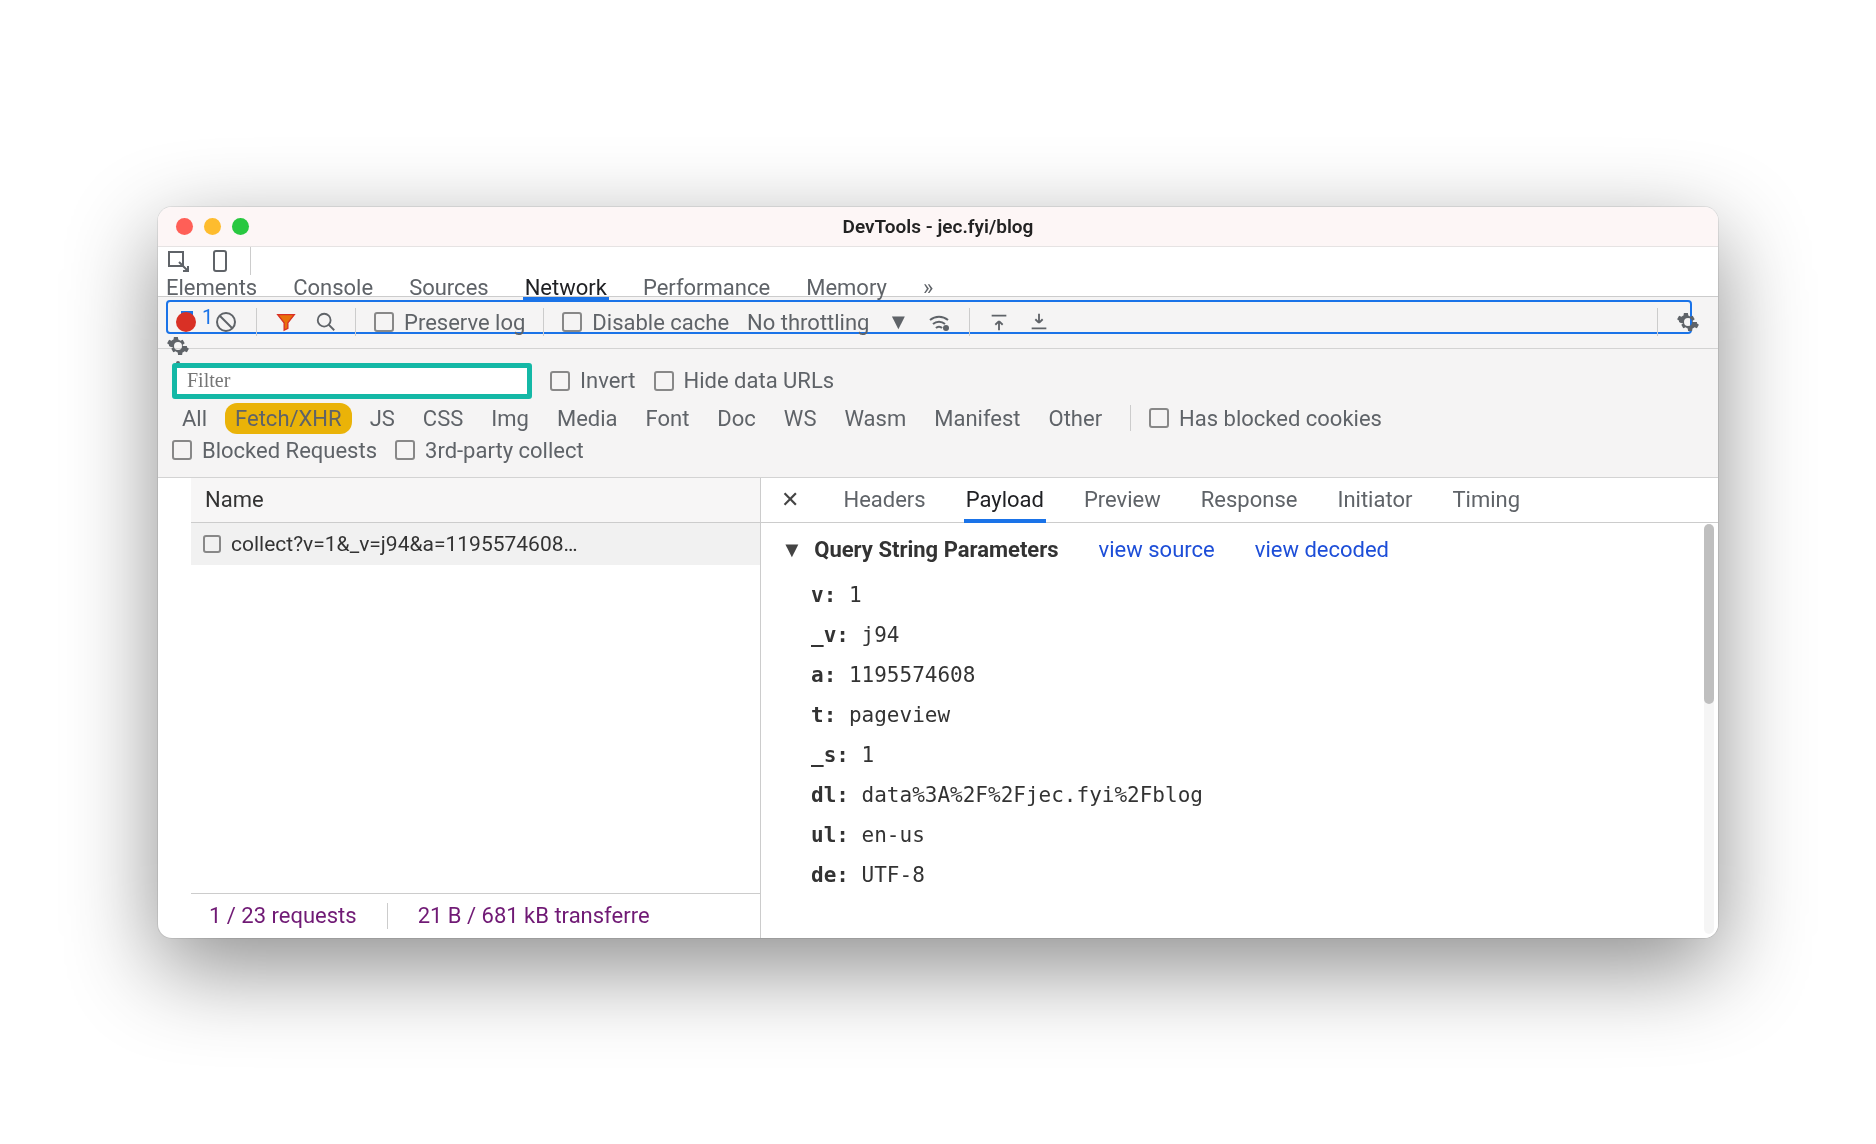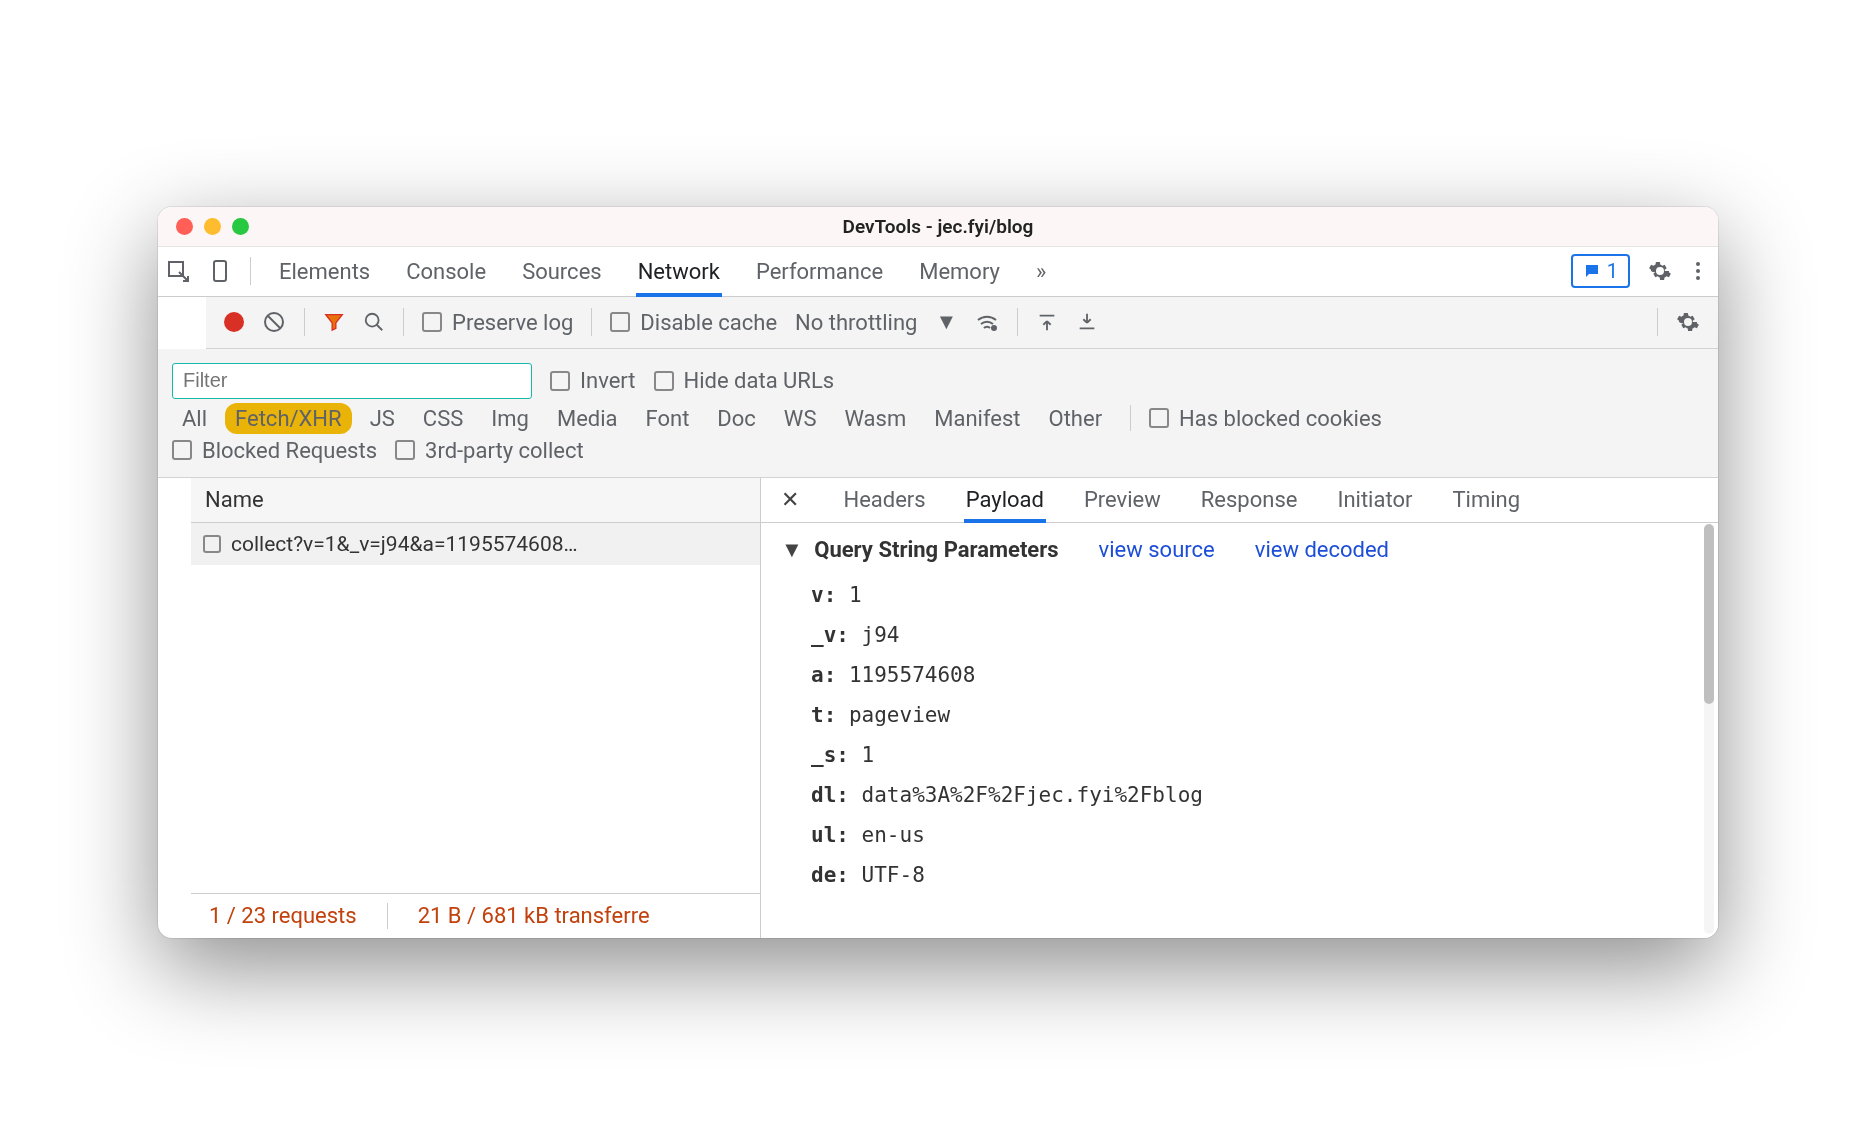--- a/index.html
+++ b/index.html
@@ -25,53 +25,52 @@
 .traffic .dot { width: 17px; height: 17px; border-radius: 50%; }
 .dot.red { background: #ff5f57; }
 .dot.yellow { background: #febc2e; }
 .dot.green { background: #28c840; }
 .titlebar-title {
   position: absolute; left: 0; right: 0; text-align: center;
   font-size: 19px; font-weight: 600; color: #222; pointer-events: none;
 }
 .tabbar {
   height: 50px; border-bottom: 1px solid #ccc;
-  display: flex; align-items: center; padding: 0 8px;
-  color: #5f6368; font-size: 22px;
+  display: flex; padding: 0 8px;
+  color: #5f6368; font-size: 22px; flex-direction: column;
 }
 .tabbar .left-icons { display: flex; gap: 18px; align-items: center; margin-right: 28px; }
 .tabbar .spacer { flex: 1; }
 .tablist { display: flex; gap: 36px; align-items: center; height: 100%; }
 .tab { height: 100%; display: flex; align-items: center; position: relative; cursor: pointer; }
 .tab.active { color: #202124; font-weight: 400; }
 .tab.active::after { content:""; position:absolute; left:-2px; right:-2px; bottom:-1px; height:4px; background:#1a73e8; }
 .issues-badge {
   border: 2px solid #1a73e8; border-radius: 4px; padding: 3px 10px;
   display: flex; align-items: center; gap: 6px; color: #1a73e8; font-size: 20px;
   margin-right: 18px;
 }
 .gear, .kebab { color: #5f6368; }
 .secondbar {
   height: 52px; display: flex; align-items: center; gap: 18px;
   padding: 0 18px; border-bottom: 1px solid #d3d3d3; font-size: 22px; color: #5f6368;
   background: #f5f4f4;
-  margin-left: 48px;
 }
 .secondbar .divider { width: 1px; height: 28px; background: #ccc; }
 .record { width: 20px; height: 20px; border-radius: 50%; background: #d93025; }
 .chk { display: flex; align-items: center; gap: 10px; }
 .chkbox { width: 20px; height: 20px; border: 2px solid #888; border-radius: 3px; }
 .filterbar {
   padding: 10px 14px 10px 14px; border-bottom: 1px solid #d3d3d3;
   background: #f5f4f4; font-size: 22px; color: #5f6368;
 }
 .filterbar .row { display: flex; align-items: center; gap: 18px; flex-wrap: wrap; margin: 4px 0; }
 .filter-input {
-  width: 360px; height: 36px; border: 1px solid #14b8a6; background: #fff; border-radius: 3px;
-  padding: 0 10px; font-size: 20px; color: #333;
+  width: 360px; height: 36px; border: 5px solid #14b8a6; background: #fff; border-radius: 3px;
+  padding: 0 10px; font-size: 20px; color: #333; font-family: Liberation Serif, serif;
 }
 .type-pills { display: flex; gap: 8px; align-items: center; }
 .pill { padding: 3px 10px; border-radius: 12px; cursor: pointer; }
 .pill.active { background: #eab308; }
 .hdivider { width:1px; height:26px; background:#ccc; }
 .content {
   display: flex; height: 460px; background: #fff; margin-left: 33px;
 }
 .leftcol { width: 570px; border-right: 1px solid #ccc; display:flex; flex-direction:column; }
 .leftcol-header {
@@ -80,21 +79,21 @@
 }
 .reqlist { flex: 1; overflow: hidden; }
 .reqrow {
   height: 42px; display:flex; align-items:center; gap: 10px; padding: 0 12px;
   font-size: 21px; color: #333; background: #f1f1f1;
 }
 .reqrow .box { width:18px; height:18px; border:2px solid #888; border-radius:3px; }
 .status {
   height: 45px; border-top: 1px solid #ccc;
   display:flex; align-items:center; gap: 30px; padding: 0 18px;
-  font-size: 22px; color: #c2410c;
+  font-size: 22px; color: #701a75;
 }
 .status .vline { width:1px; height:26px; background:#ccc; }
 .rightcol { flex:1; display:flex; flex-direction:column; position:relative; }
 .detail-tabs {
   height: 45px; border-bottom: 1px solid #ccc; display:flex; align-items:center;
   gap: 40px; padding: 0 20px; font-size:22px; color:#5f6368; background:#fff;
 }
 .detail-tabs .close { font-size:22px; color:#444; margin-right:4px; cursor:pointer; }
 .detail-tabs .dtab { height:100%; display:flex; align-items:center; position:relative; cursor:pointer; }
 .detail-tabs .dtab.active { color:#202124; }

